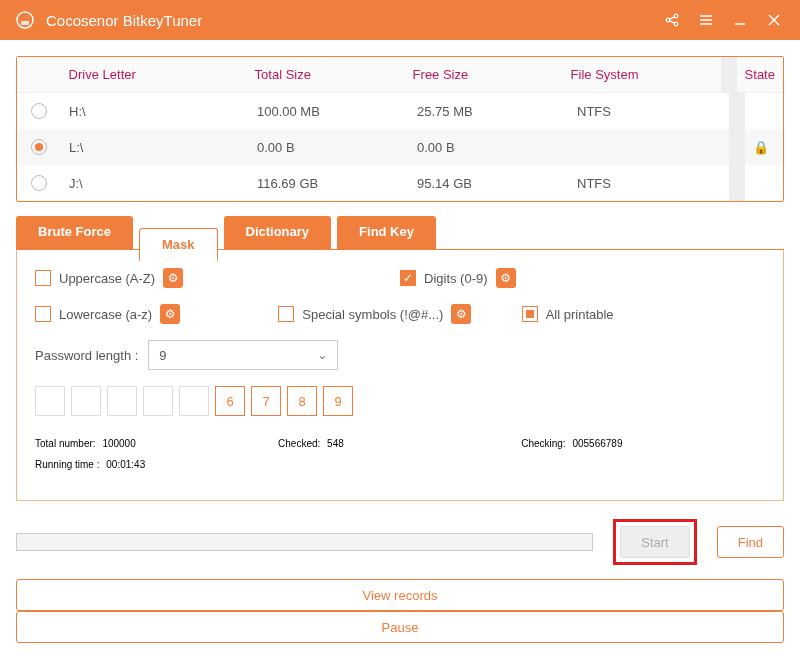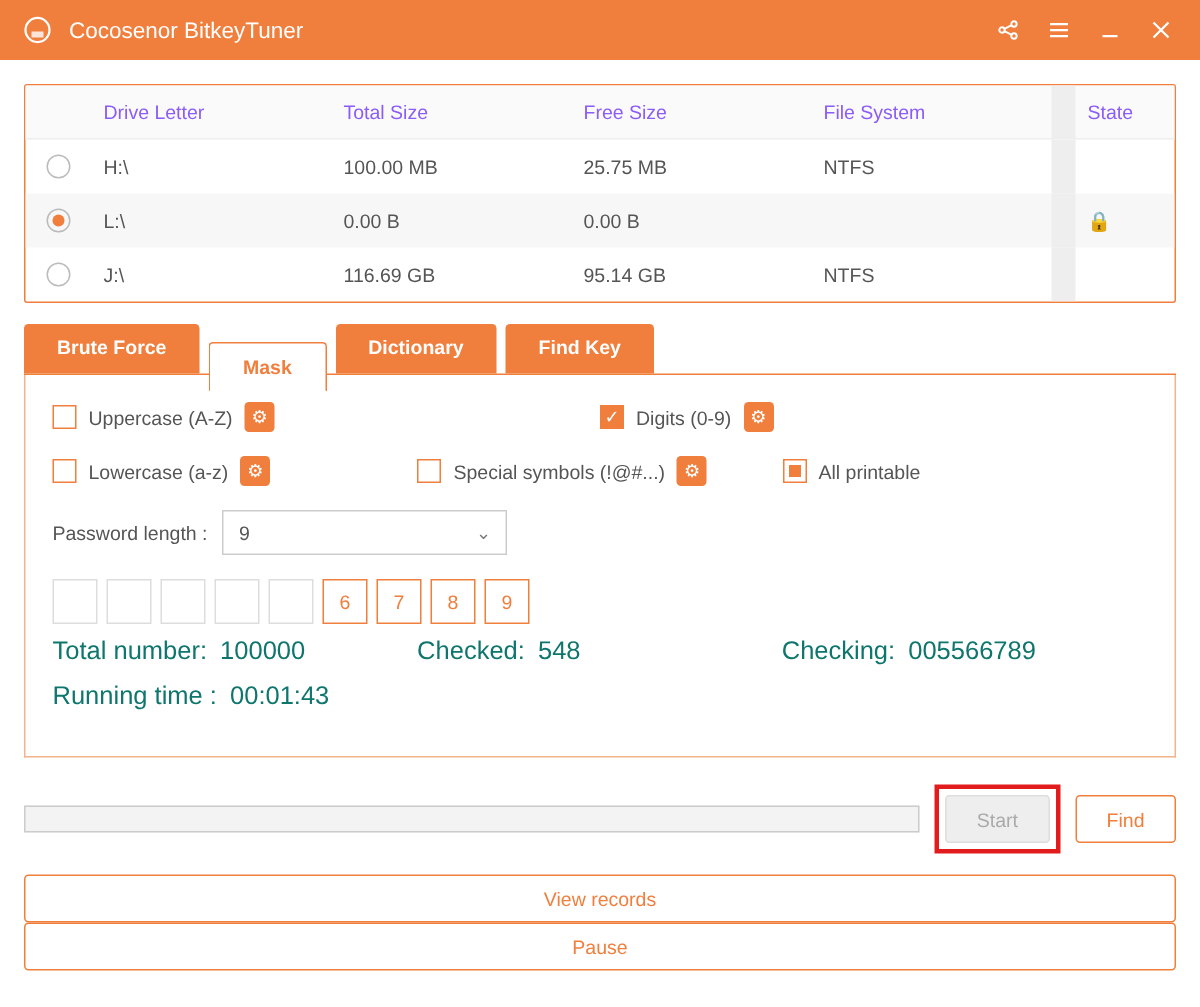--- a/index.html
+++ b/index.html
@@ -3,25 +3,25 @@
 <meta charset="utf-8">
 <style>
   * { box-sizing: border-box; margin: 0; padding: 0; font-family: "Segoe UI", Arial, sans-serif; }
   body { background: #fff; width: 800px; height: 671px; overflow: hidden; }
   .titlebar { background: #f07e3c; color: #fff; height: 40px; display: flex; align-items: center; padding: 0 14px; justify-content: space-between; }
   .titlebar .logo { width: 22px; height: 22px; margin-right: 10px; display: flex; align-items: center; justify-content: center; }
   .titlebar .title { font-size: 15px; flex: 1; }
   .titlebar .ctl { width: 24px; height: 24px; display: flex; align-items: center; justify-content: center; margin-left: 10px; cursor: pointer; color:#fff; }
   .main { padding: 16px; }
   .drive-table { border: 1px solid #f07e3c; border-radius: 2px; }
-  .drive-header { display: flex; background: #fafafa; border-bottom: 1px solid #eee; font-size: 13px; color: #8b5cf6; }
+  .drive-header { display: flex; background: #fafafa; border-bottom: 1px solid #eee; font-size: 13px; color: #be185d; }
   .drive-header > div, .drive-row > div { padding: 10px 8px; }
   .col-radio { width: 44px; display:flex; align-items:center; justify-content:center; }
   .col-letter { width: 160px; }
-  .col-total { width: 160px; }
+  .col-total { width: 160px; margin-left: 28px; }
   .col-free { width: 160px; }
   .col-fs { width: 160px; }
   .col-sep { width: 1px; background:#eee; align-self:stretch; padding:0; }
   .col-state { flex: 1; display:flex; align-items:center; }
   .drive-body { max-height: 110px; overflow:hidden; }
   .drive-row { display: flex; font-size: 13px; color: #555; align-items:center; }
   .drive-row:nth-child(even) { background:#f7f7f7; }
   .drive-row.selected { background:#f7f7f7; }
   .radio { width: 16px; height: 16px; border: 1px solid #bbb; border-radius: 50%; display:flex; align-items:center; justify-content:center; }
   .radio.sel::after { content:""; width:8px; height:8px; background:#f07e3c; border-radius:50%; }
@@ -40,26 +40,26 @@
   .gear { width:20px; height:20px; background:#f07e3c; color:#fff; border-radius:3px; font-size:12px; display:inline-flex; align-items:center; justify-content:center; cursor:pointer; }
 
   .pw-length { display:flex; align-items:center; gap:10px; margin: 6px 0 16px; }
   .pw-select { width:190px; height:30px; border:1px solid #ccc; display:flex; align-items:center; justify-content:space-between; padding:0 10px; cursor:pointer; font-size:13px; color:#555; }
   .chev { font-size:12px; color:#777; }
 
   .mask-boxes { display:flex; gap:6px; }
   .mbox { width:30px; height:30px; border:1px solid #ddd; display:flex; align-items:center; justify-content:center; font-size:13px; color:#f07e3c; }
   .mbox.filled { border-color:#f07e3c; }
 
-  .stats { display:flex; flex-wrap:wrap; margin-top: 8px; font-size:17px; color:#0f766e; }
+  .stats { display:flex; flex-wrap:wrap; margin-top: 22px; font-size:10px; color:#000000; }
   .stat { width:33.3%; margin-bottom:10px; }
   .stat .lbl::after { content: " "; }
   .stat .val { margin-left:4px; }
 
-  .progress-row { display:flex; align-items:center; gap:10px; margin-top:18px; }
+  .progress-row { display:flex; align-items:center; gap:20px; margin-top:18px; }
   .progress { flex:1; height:18px; border:1px solid #ccc; background:#f3f3f3; }
   .btn { height:32px; padding:0 20px; border:1px solid #f07e3c; background:#fff; color:#f07e3c; font-size:13px; cursor:pointer; border-radius:3px; display:inline-flex; align-items:center; justify-content:center; }
   .btn.disabled { background:#eee; color:#aaa; border-color:#ddd; cursor:default; }
   .start-highlight { border:3px solid #e21c1c; padding:4px; }
 
   .footer { display:flex; justify-content:space-between; margin-top:14px;flex-direction:column; }
 </style>
 </head>
 <body>
 

